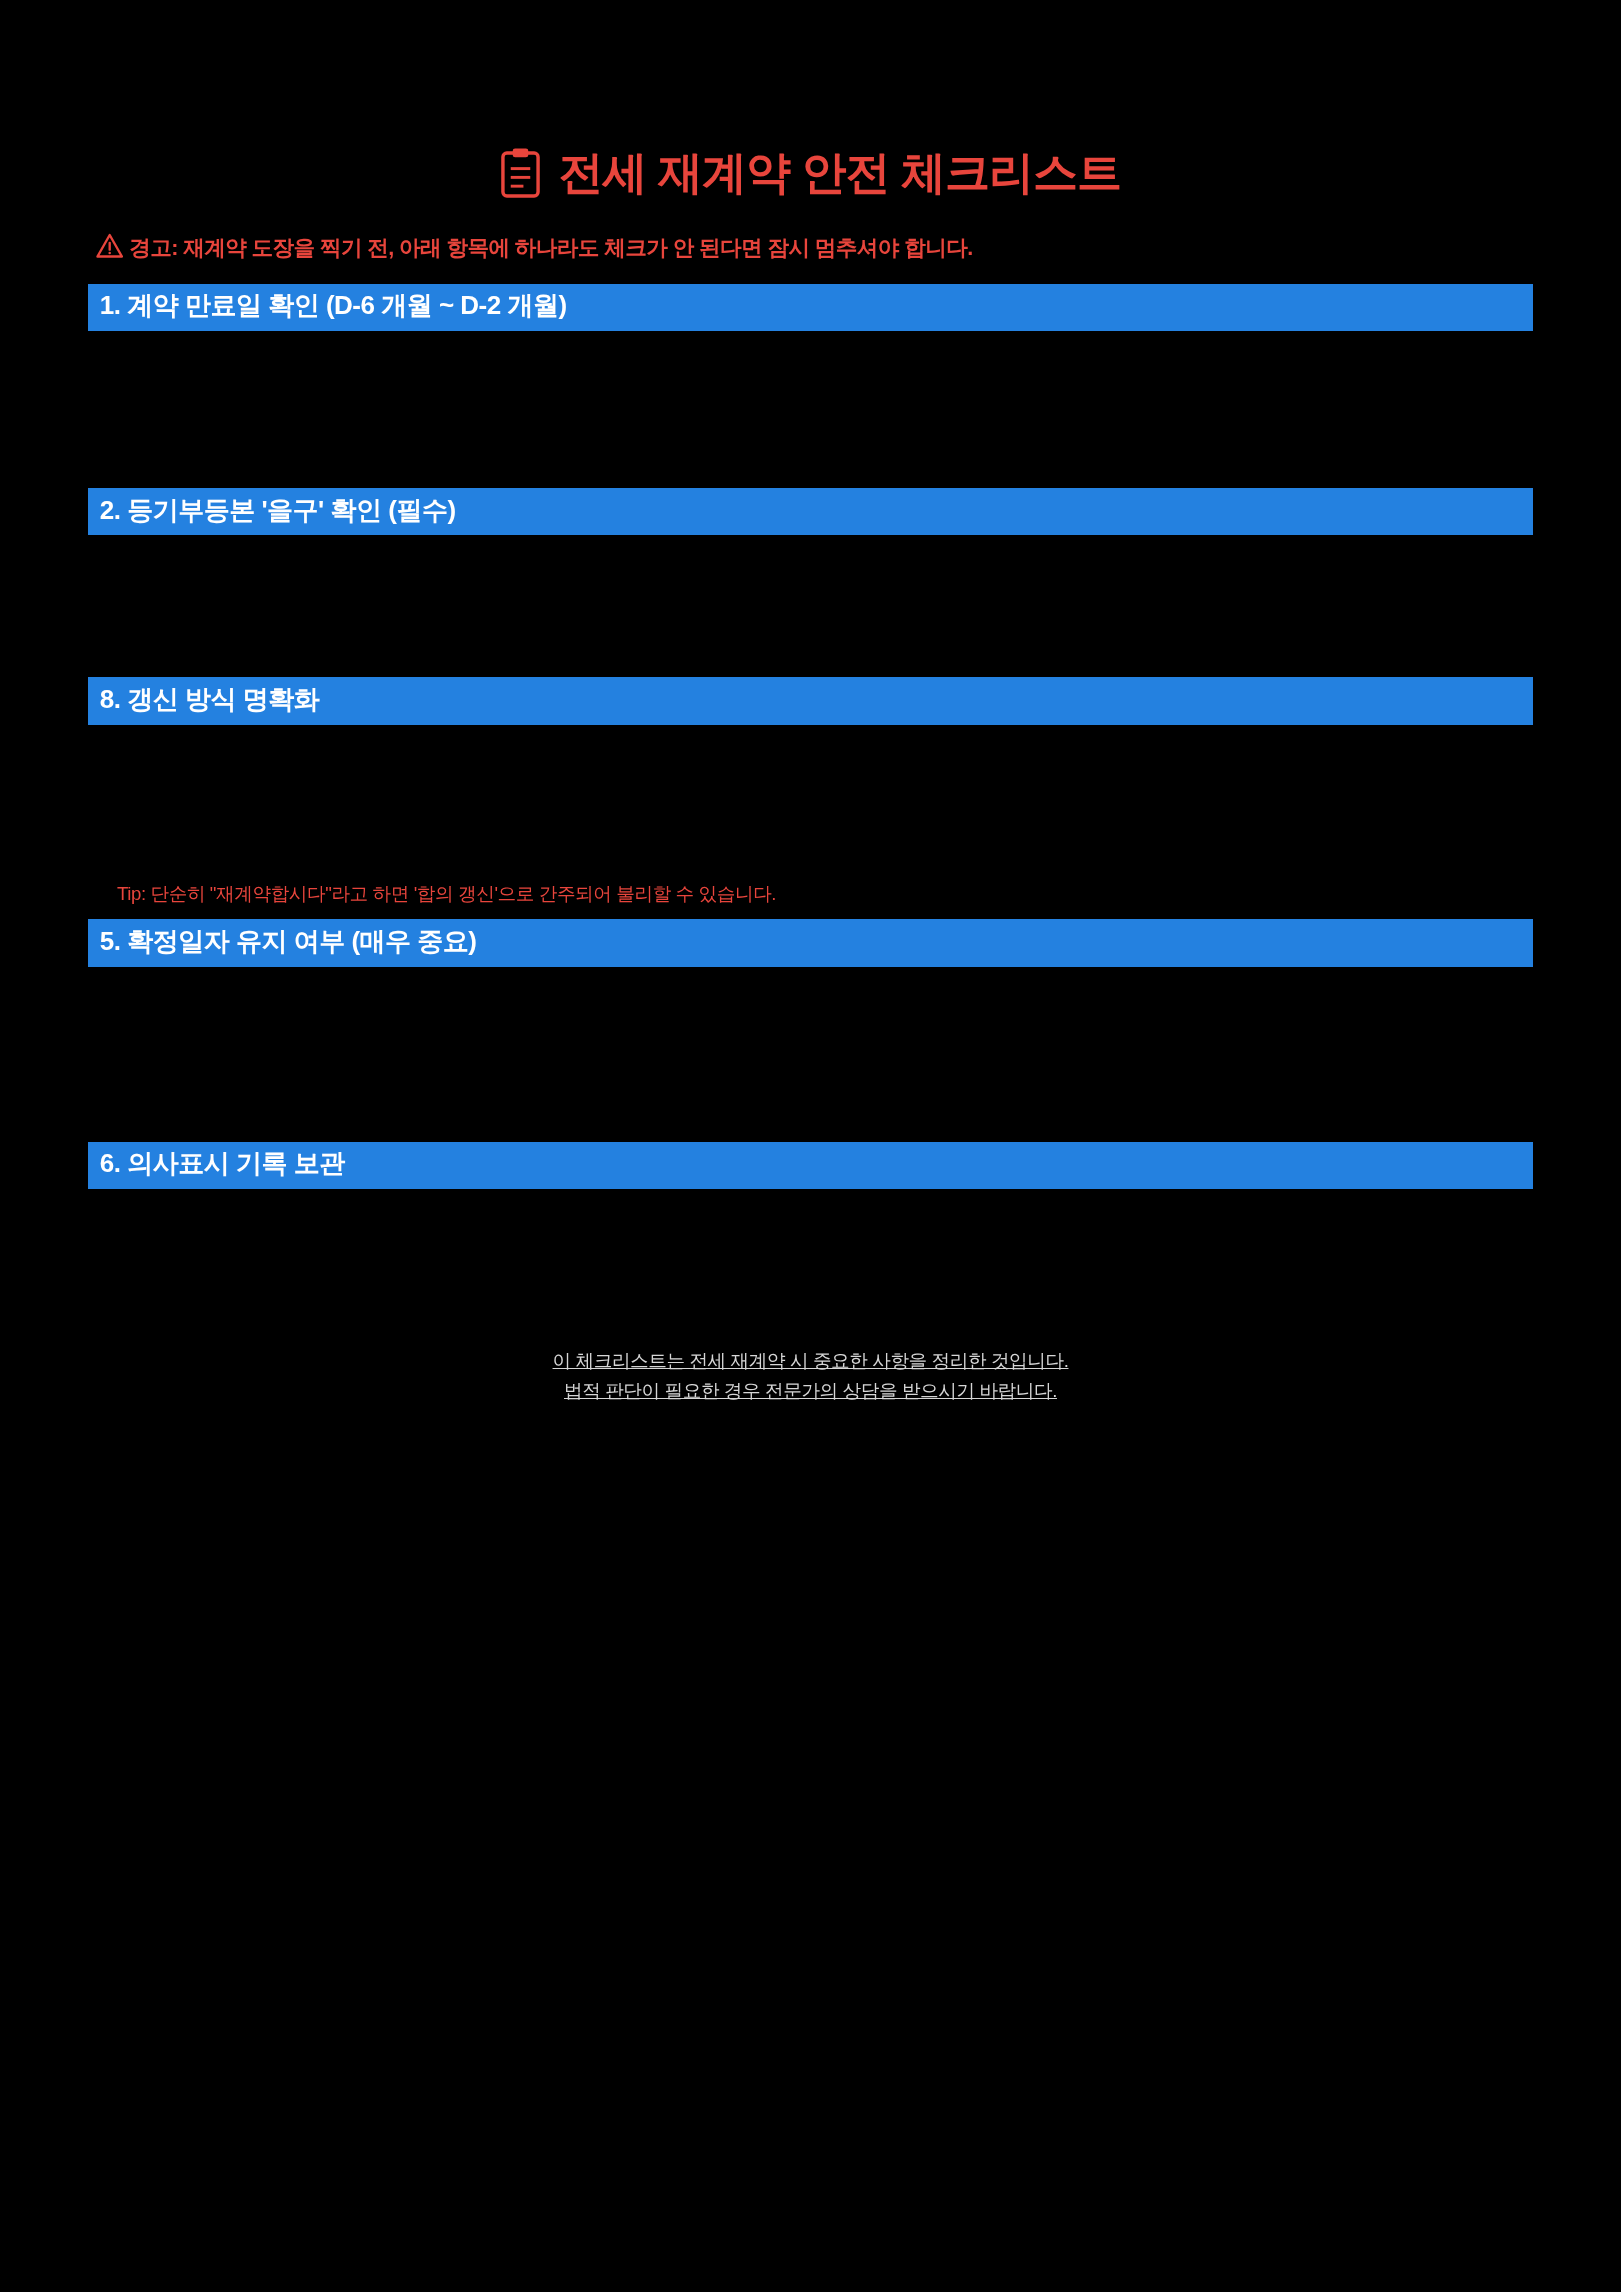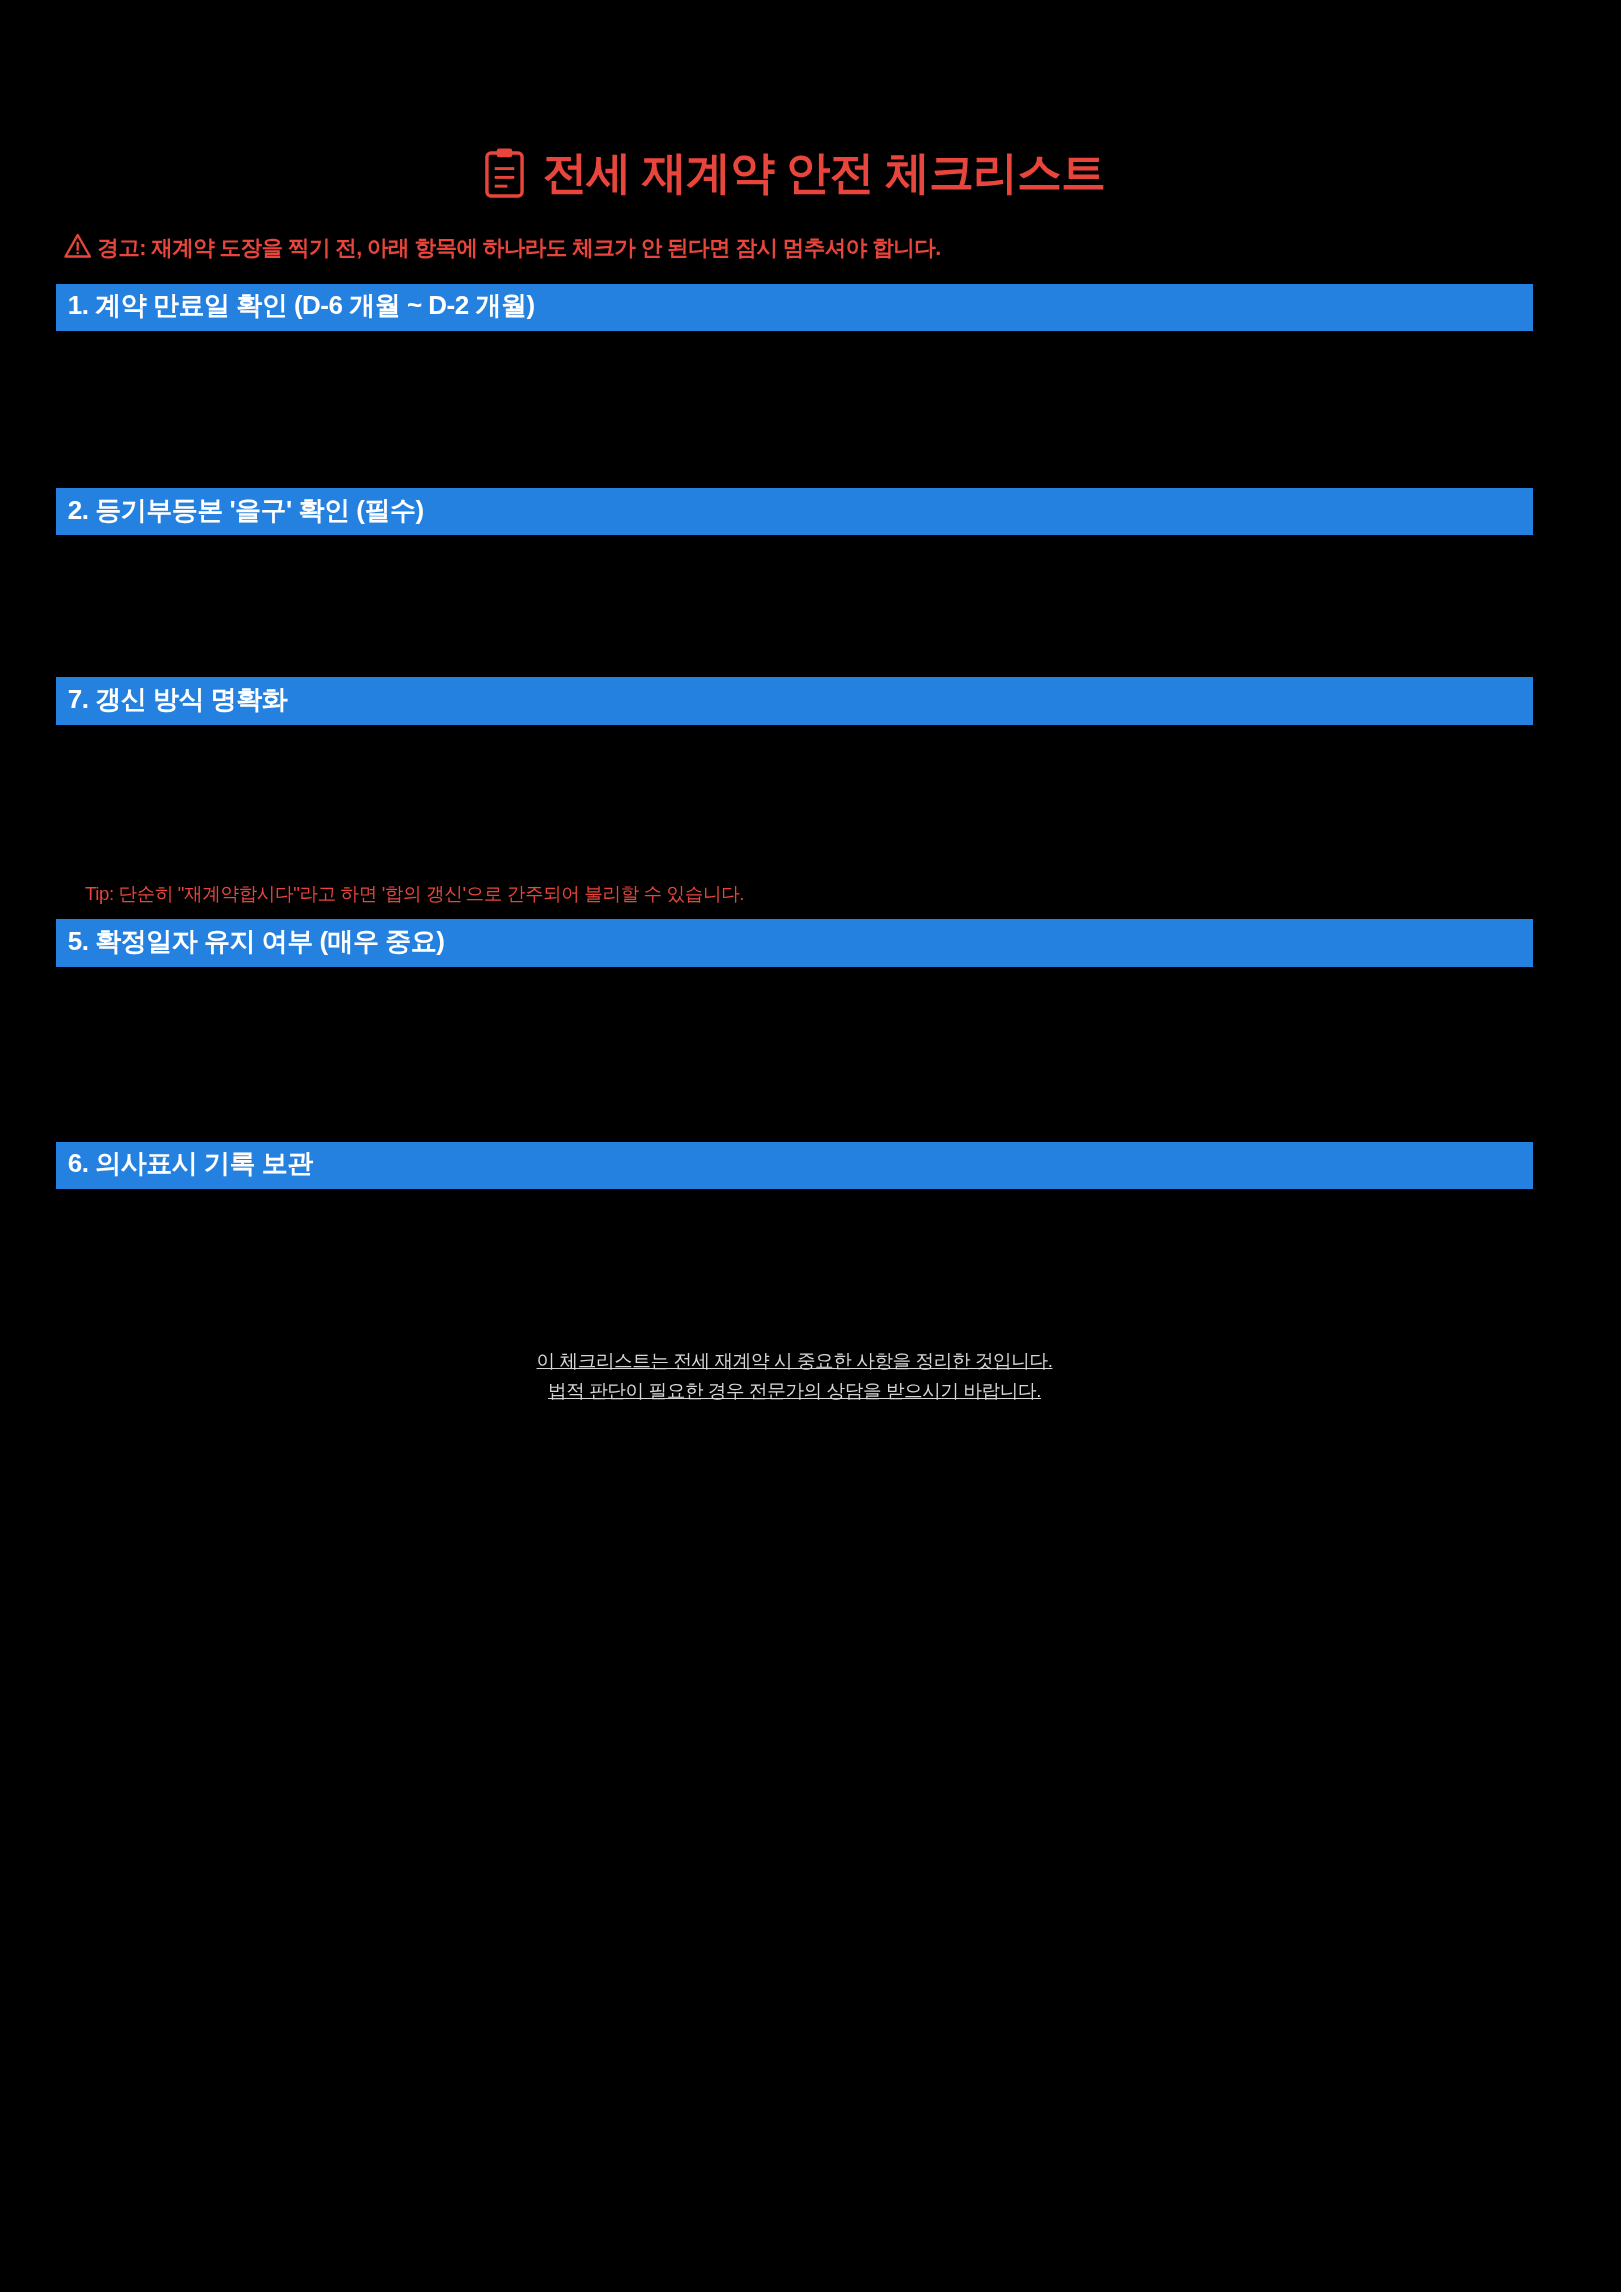--- a/index.html
+++ b/index.html
@@ -12,21 +12,21 @@
   body {
     font-family: "Liberation Sans", "DejaVu Sans", sans-serif;
     color: #ffffff;
     -webkit-font-smoothing: antialiased;
   }
   .page {
     width: 1621px;
     min-height: 2293px;
     background: #000000;
     box-sizing: border-box;
-    padding: 147px 88px 39px 56px;
+    padding: 147px 88px 39px 88px;
     position: relative;
   }
   .title-row {
     display: flex;
     align-items: center;
     justify-content: center;
     gap: 17.6px;
     margin: 0 0 35px 0;
   }
   .title-icon {
@@ -134,21 +134,21 @@
     <div class="section-header">1. 계약 만료일 확인 (D-6 개월 ~ D-2 개월)</div>
     <div class="section-body section-gap-1"></div>
   </div>
 
   <div class="section">
     <div class="section-header">2. 등기부등본 '을구' 확인 (필수)</div>
     <div class="section-body section-gap-2"></div>
   </div>
 
   <div class="section">
-    <div class="section-header">7. 갱신 방식 명확화</div>
+    <div class="section-header">8. 갱신 방식 명확화</div>
     <div class="section-body section-gap-3"></div>
     <div class="tip-row">
       <span class="tip-label">Tip:</span>
       <span>단순히 "재계약합시다"라고 하면 '합의 갱신'으로 간주되어 불리할 수 있습니다.</span>
     </div>
   </div>
 
 
   <div class="section">
     <div class="section-header">5. 확정일자 유지 여부 (매우 중요)</div>

